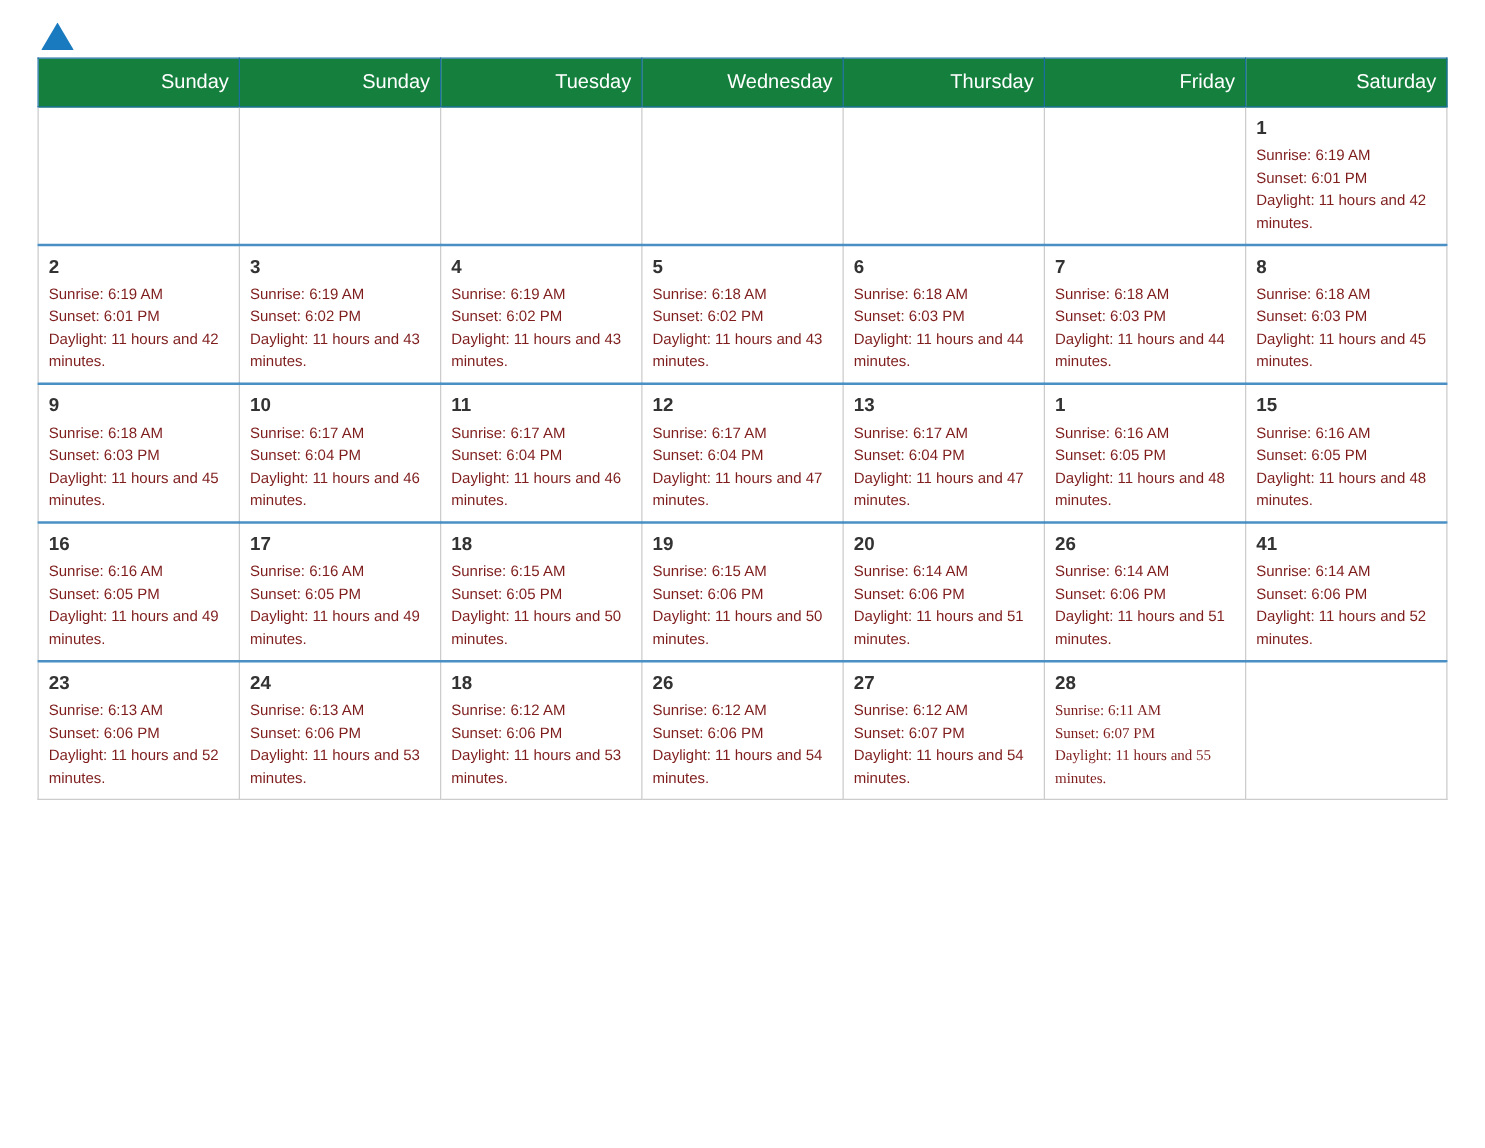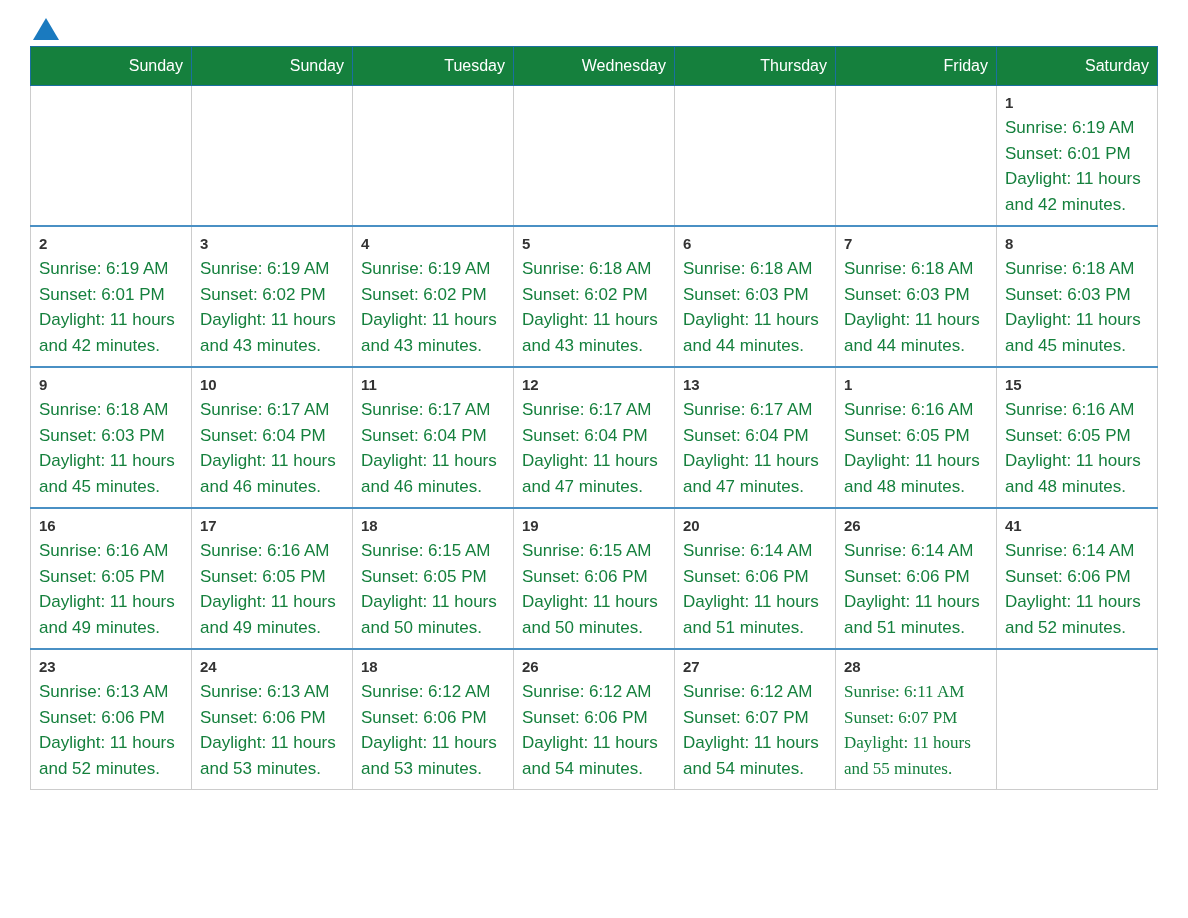--- a/index.html
+++ b/index.html
@@ -68,23 +68,23 @@
       color: #333;
     }
     .day-number {
       font-size: 15px;
       font-weight: bold;
       color: #333;
       display: block;
       margin-bottom: 4px;
     }
     .day-info {
-      font-size: 17px;
+      font-size: 12px;
       line-height: 1.5;
-      color: #15803d;
+      color: #7f1d1d;
     }
     .calendar tbody tr {
       border-top: 2px solid #4a90c4;
     }
     .calendar tbody tr:first-child {
       border-top: none;
     }
   </style>
 </head>
 <body>

